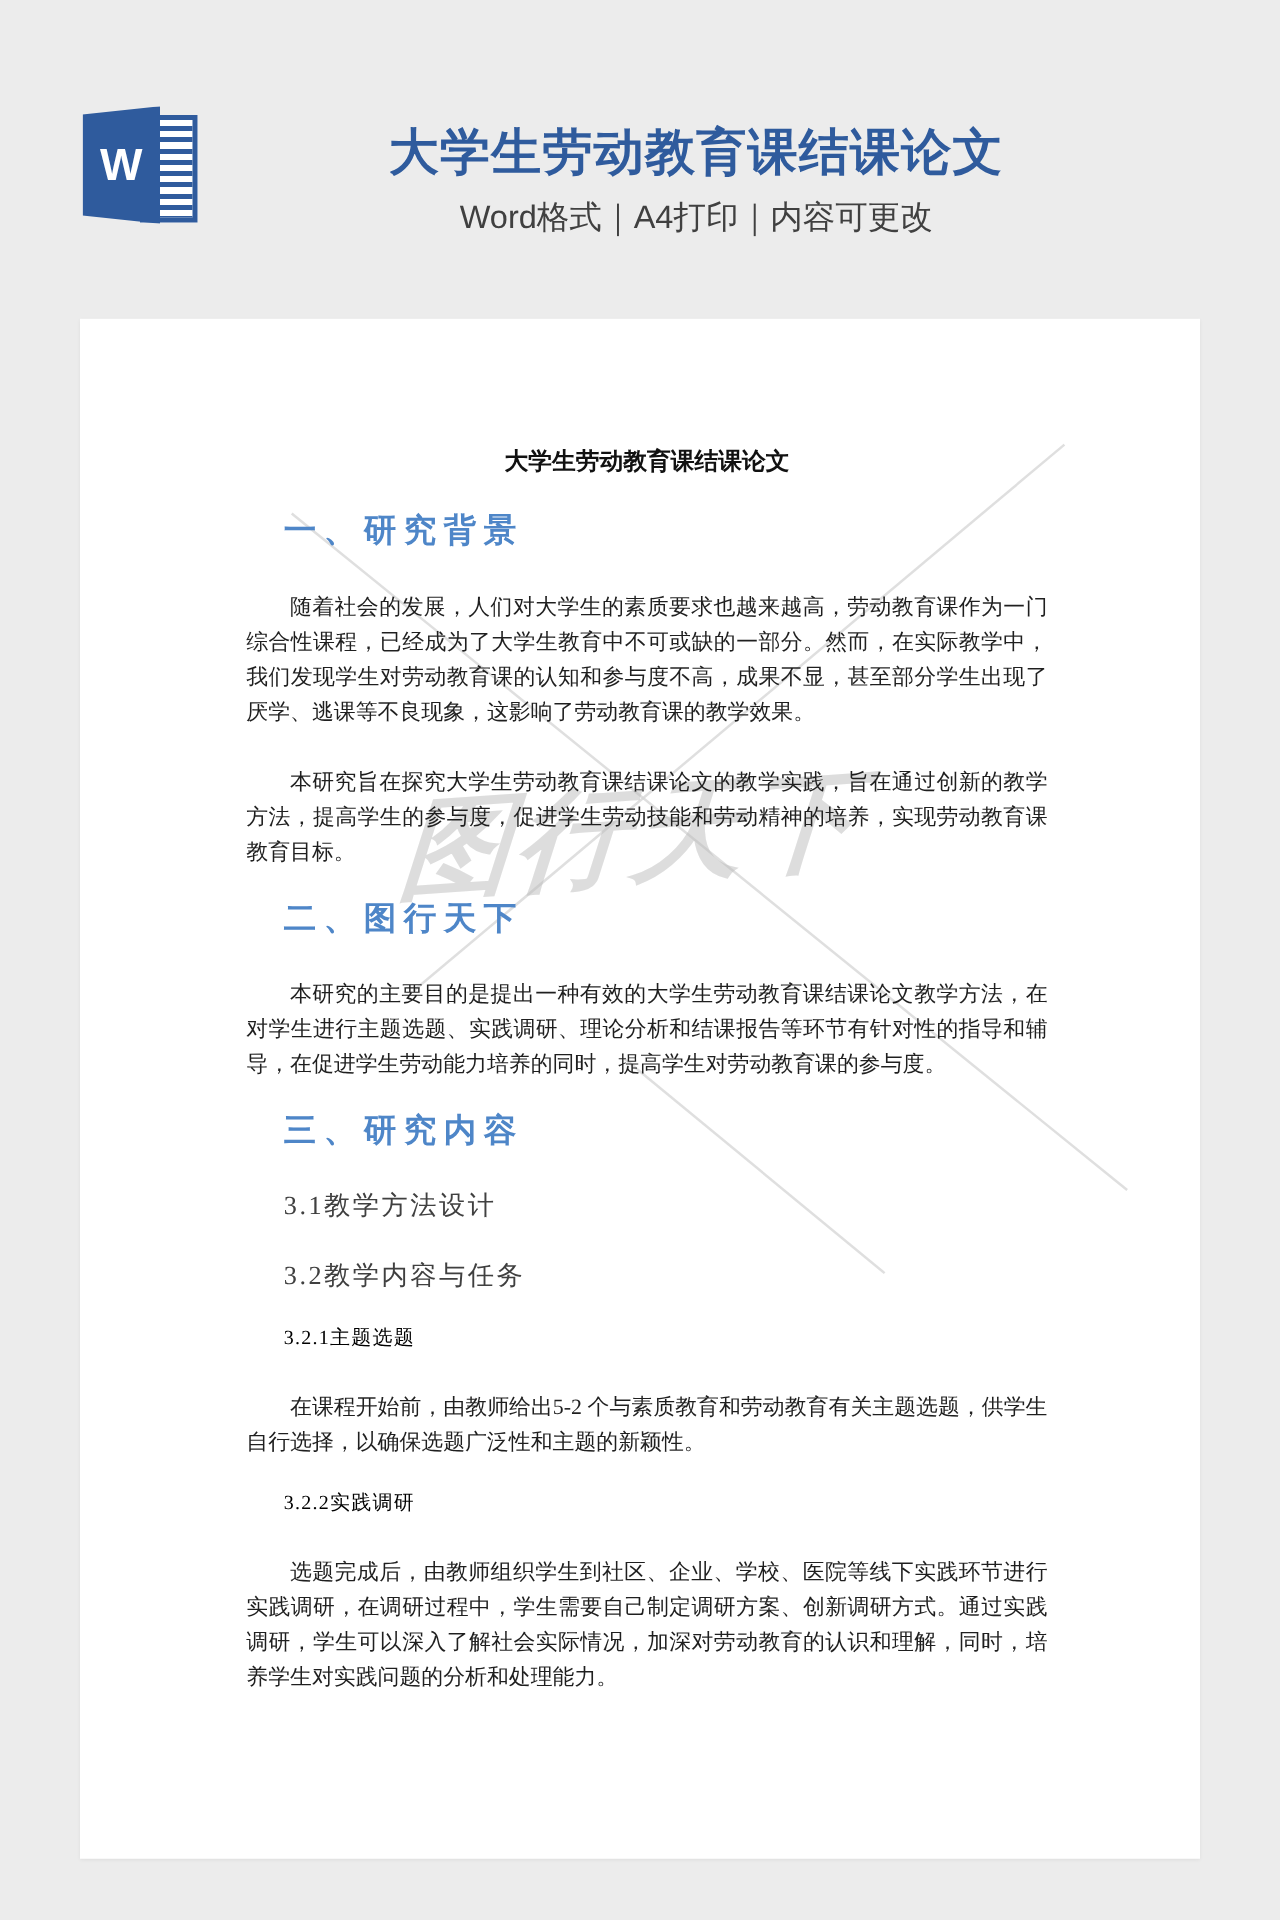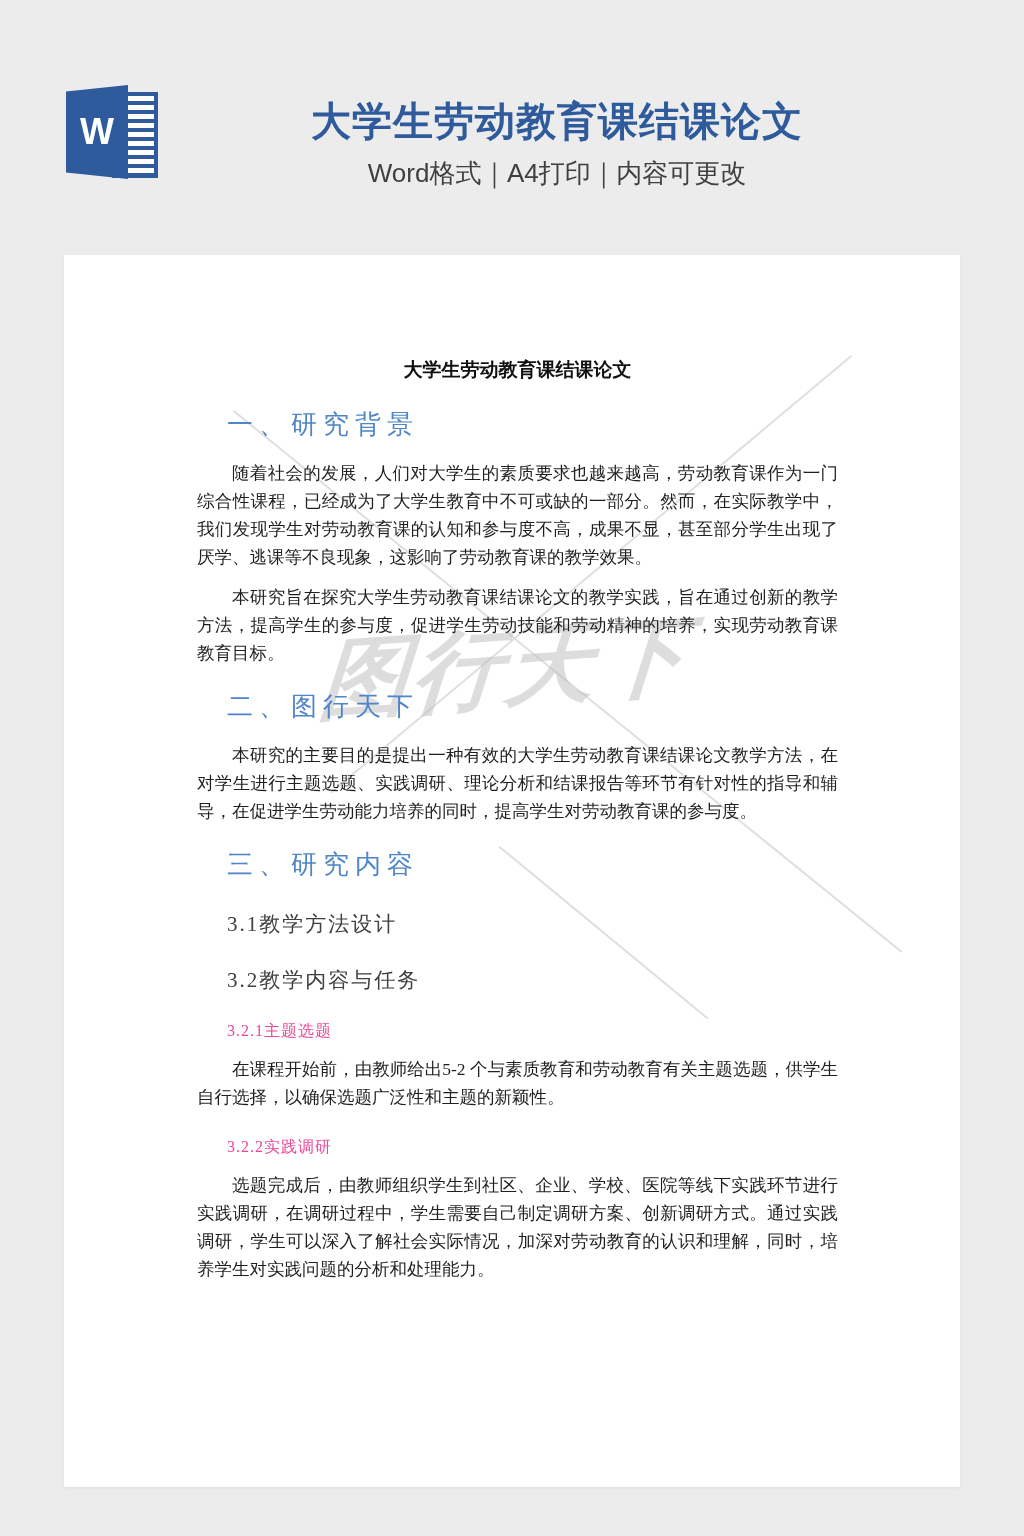--- a/index.html
+++ b/index.html
@@ -46,34 +46,34 @@
     position:relative;z-index:2;
     padding:100px 122px 0 133px;
     font-family:"Liberation Serif","DejaVu Serif",serif;
     color:#1f1f1f;
   }
   .doc-title{
     text-align:center;font-size:19px;font-weight:bold;color:#111;
     margin:0 0 18px 0;line-height:30px;
   }
   .h1{
-    color:#4E86C8;font-size:26px;font-weight:normal;
+    color:#4E86C8;font-size:26px;font-weight:bold;
     letter-spacing:6px;margin:22px 0 16px 30px;line-height:36px;
   }
   .h2{
     color:#404040;font-size:21px;font-weight:normal;
     letter-spacing:2px;margin:26px 0 14px 30px;line-height:30px;
   }
   .h3{
-    color:#ec4899;font-size:16px;font-weight:normal;
+    color:#000000;font-size:16px;font-weight:normal;
     letter-spacing:1px;margin:24px 0 12px 30px;line-height:24px;
   }
   .p{
     font-size:17.5px;line-height:28px;text-align:justify;
-    text-indent:2em;margin:0 0 12px 0;
+    text-indent:2em;margin:28px 0 12px 0;
   }
 
   
   .wm-layer{position:absolute;inset:0;z-index:1;pointer-events:none;}
   .wm-line{position:absolute;height:2px;background:#d7d7d7;opacity:.8;transform-origin:0 0;}
   .wm-line.a{left:170px;top:155px;width:860px;transform:rotate(39deg);}
   .wm-line.b{left:266px;top:537px;width:680px;transform:rotate(-40deg);}
   .wm-line.c{left:436px;top:591px;width:270px;transform:rotate(39.5deg);}
   .wm-text{
     position:absolute;left:258px;top:352px;width:420px;

